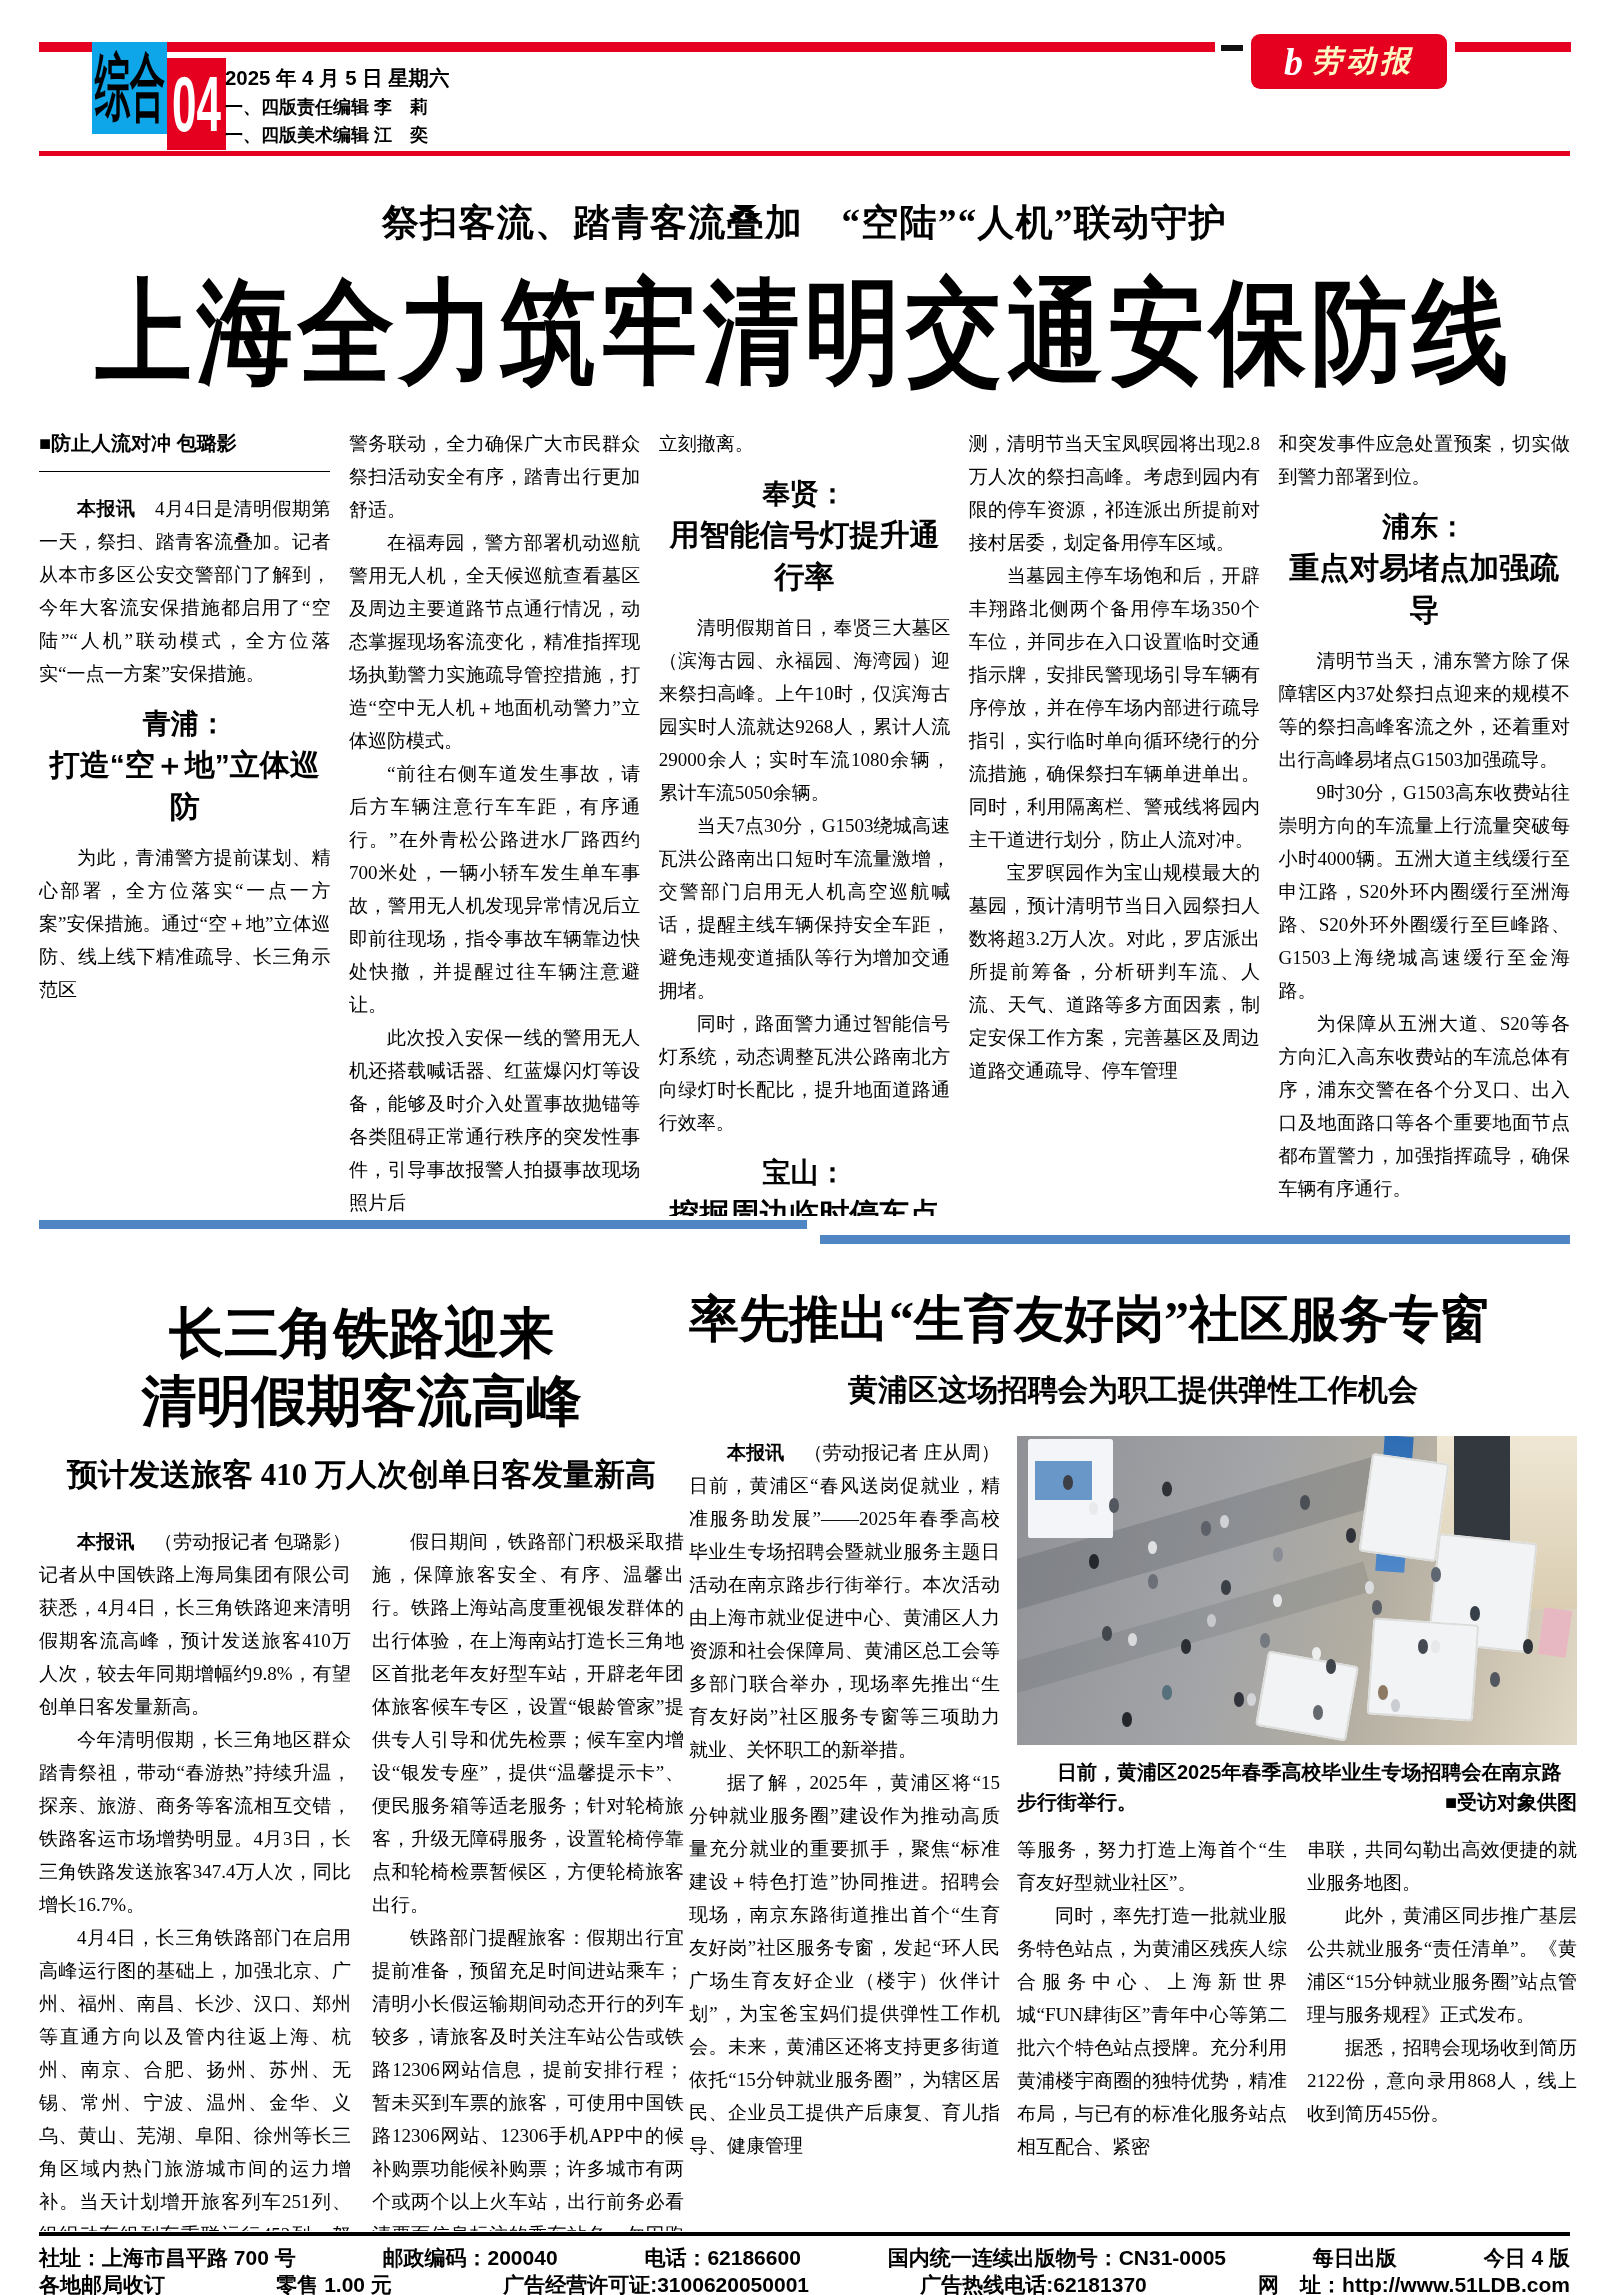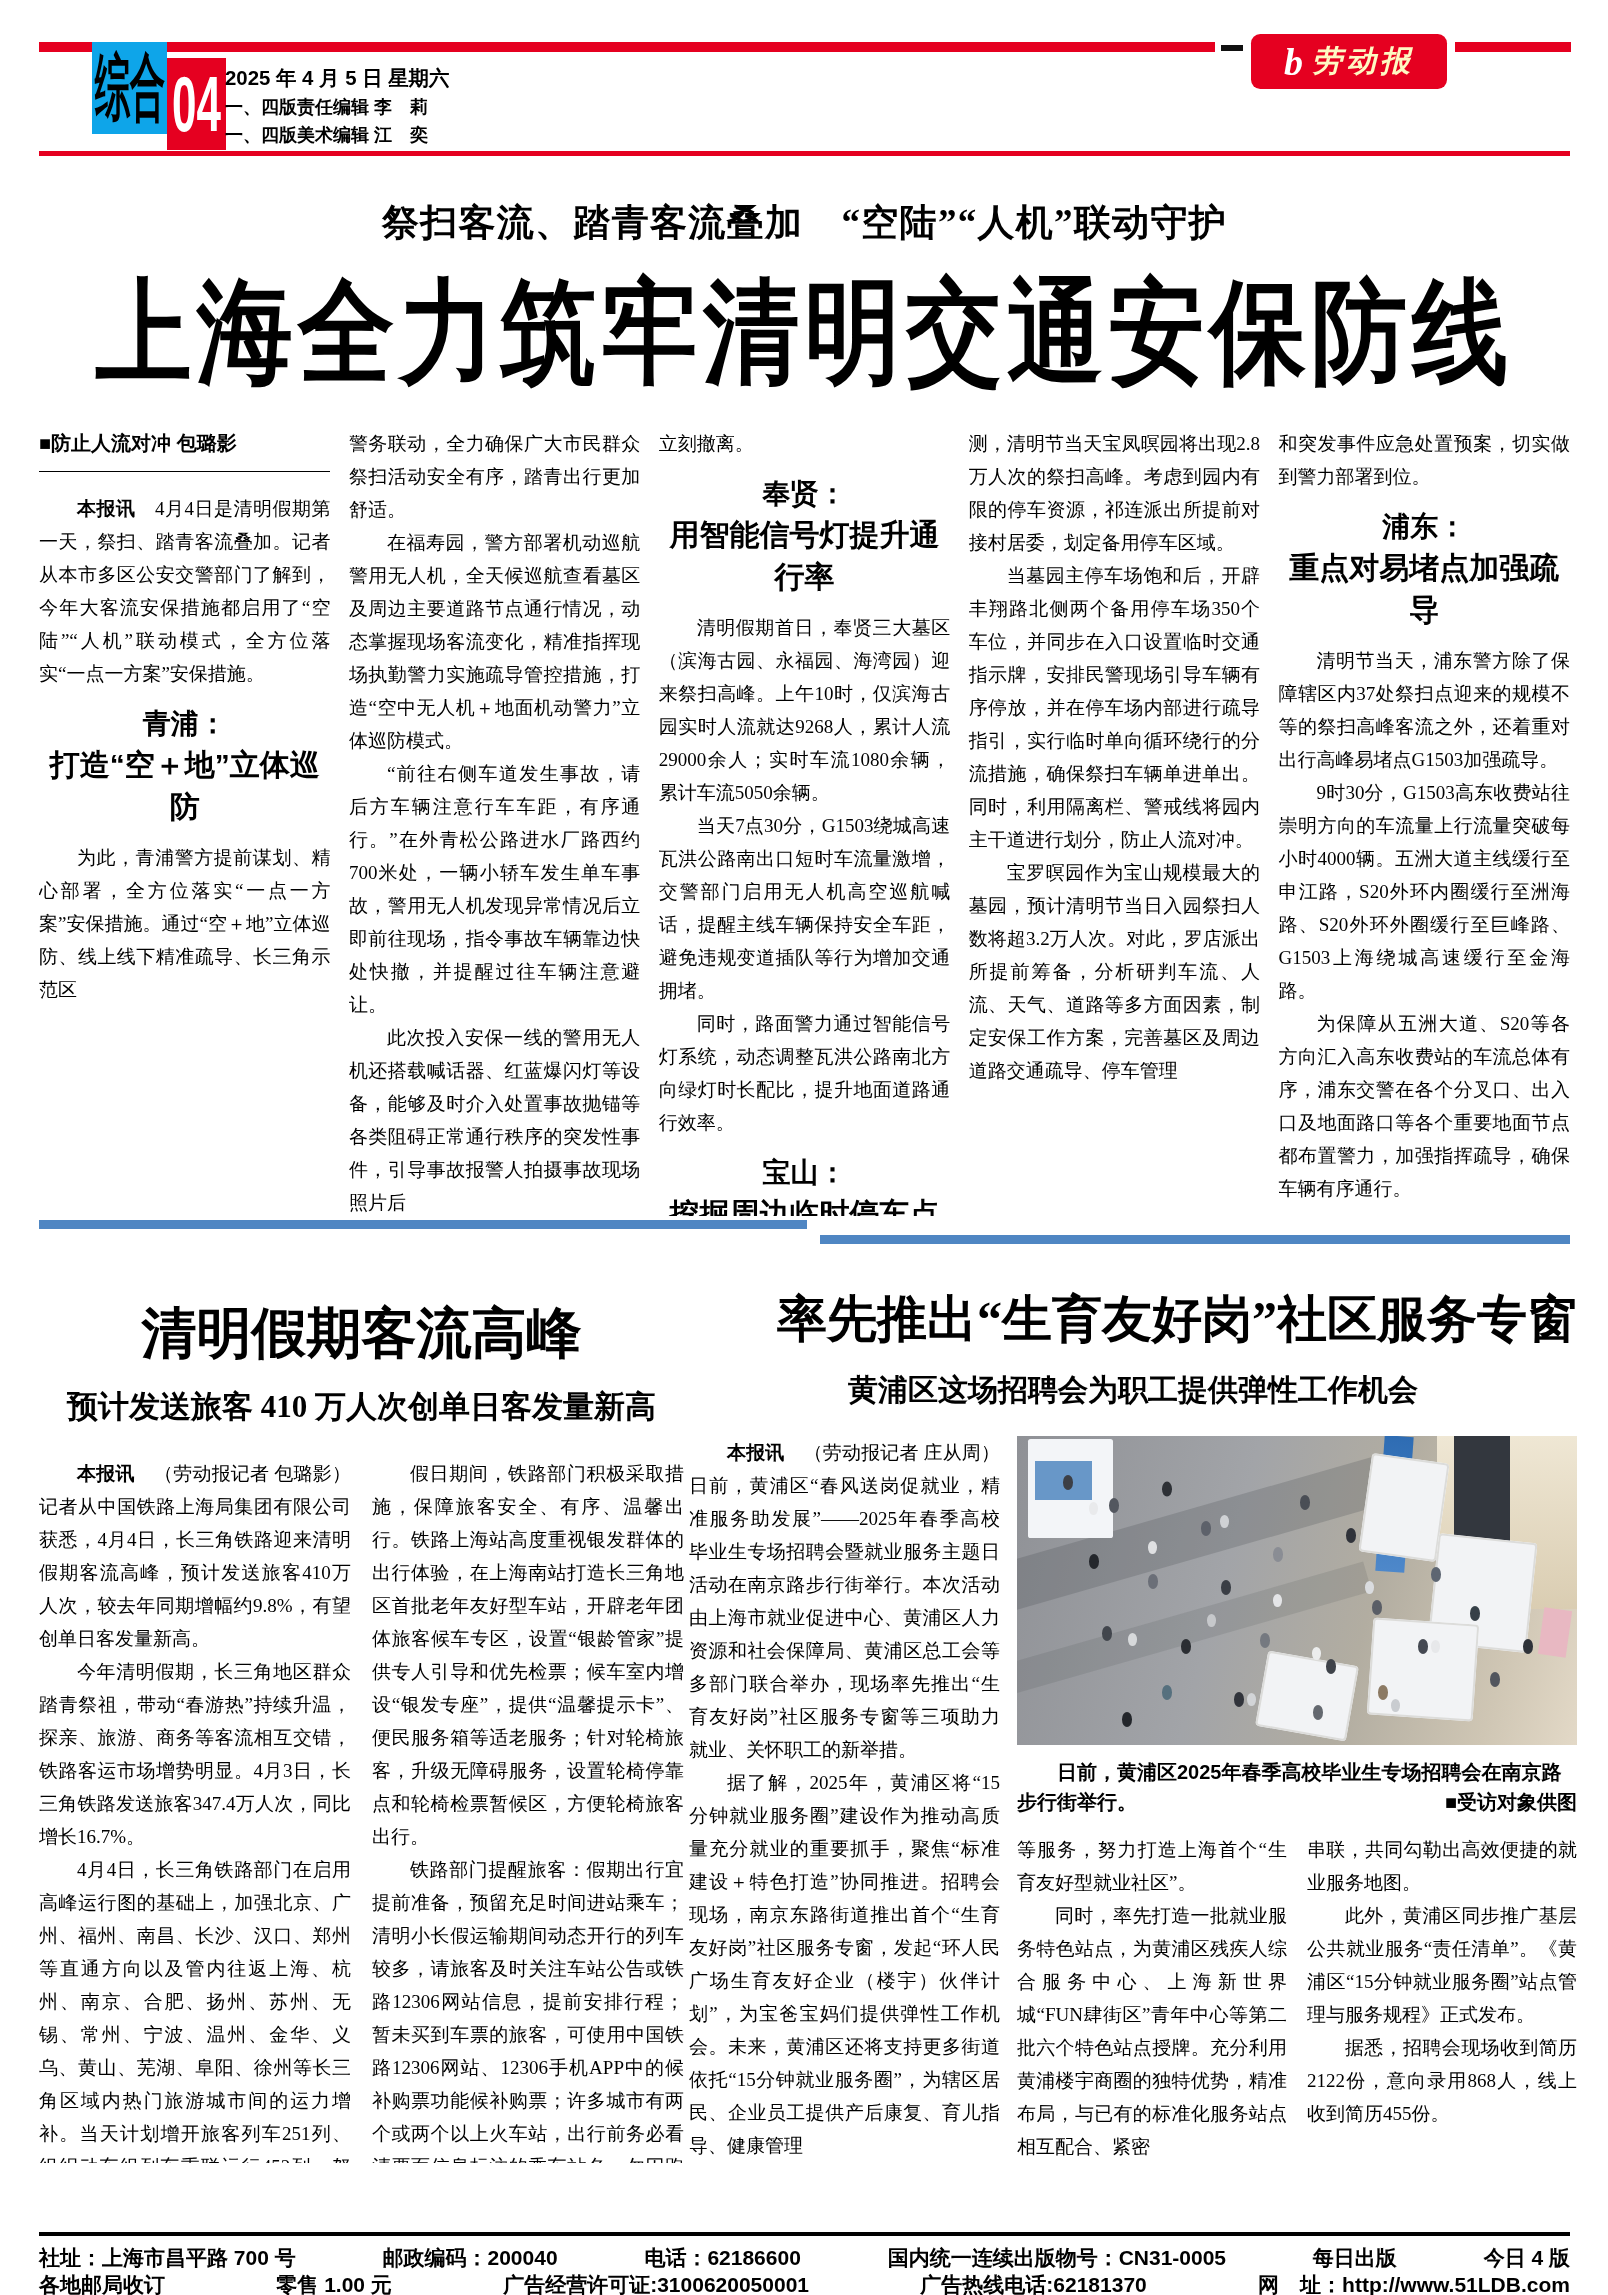--- a/index.html
+++ b/index.html
@@ -53,21 +53,21 @@
 
   
   .art2 { position:absolute; left:39px; top:1300px; width:645px; }
   .art2-t { text-align:center; font-weight:900; font-size:55px; line-height:68px; }
   .art2-s { text-align:center; font-weight:700; font-size:31px; margin-top:18.4px; }
   .art2cols { display:flex; gap:21px; margin-top:29px; height:706px; overflow:hidden; }
   .art2col { flex:1; font-size:19px; line-height:33px; text-align:justify; }
 
   
   .art3 { position:absolute; left:689px; top:1289px; width:888px; }
-  .art3-t { text-align:right; font-weight:900; font-size:50px; line-height:60px; }
+  .art3-t { text-align:left; font-weight:900; font-size:50px; line-height:60px; }
   .art3-s { text-align:center; font-weight:700; font-size:30px; margin-top:21px; }
   .art3row { display:flex; gap:17px; margin-top:25px; }
   .art3-colA { width:311px; height:796px; overflow:hidden; font-size:19px; line-height:33px; text-align:justify; }
   .art3-right { flex:1; }
   .photo { position:relative; width:100%; height:309px; overflow:hidden; background:#9b9da1; }
   .ph-base { position:absolute; inset:0;
              background:linear-gradient(105deg,#8f9196 0%,#a2a4a8 38%,#b2ada1 62%,#cfc6b4 85%,#e3d9c7 100%); }
   .ph-stripe { position:absolute; left:-8%; top:24%; width:78%; height:16%;
                background:rgba(66,68,74,.22); transform:rotate(-16deg); }
   .ph-stripe2 { position:absolute; left:-6%; top:58%; width:70%; height:10%;
@@ -179,20 +179,21 @@
       <p class="para">清明节当天，浦东警方除了保障辖区内37处祭扫点迎来的规模不等的祭扫高峰客流之外，还着重对出行高峰易堵点G1503加强疏导。</p>
       <p class="para">9时30分，G1503高东收费站往崇明方向的车流量上行流量突破每小时4000辆。五洲大道主线缓行至申江路，S20外环内圈缓行至洲海路、S20外环外圈缓行至巨峰路、G1503上海绕城高速缓行至金海路。</p>
       <p class="para">为保障从五洲大道、S20等各方向汇入高东收费站的车流总体有序，浦东交警在各个分叉口、出入口及地面路口等各个重要地面节点都布置警力，加强指挥疏导，确保车辆有序通行。</p>
     </div>
   </div>
 
   <div class="blue-left"></div>
   <div class="blue-right"></div>
 
   <div class="art2">
+    <div class="art2-t">长三角铁路迎来</div>
     <div class="art2-t">清明假期客流高峰</div>
     <div class="art2-s">预计发送旅客 410 万人次创单日客发量新高</div>
     <div class="art2cols">
       <div class="art2col">
         <p class="para"><span class="lead-bold">本报讯</span><span>　（劳动报记者 包璐影）记者从中国铁路上海局集团有限公司获悉，4月4日，长三角铁路迎来清明假期客流高峰，预计发送旅客410万人次，较去年同期增幅约9.8%，有望创单日客发量新高。</span></p>
         <p class="para">今年清明假期，长三角地区群众踏青祭祖，带动“春游热”持续升温，探亲、旅游、商务等客流相互交错，铁路客运市场增势明显。4月3日，长三角铁路发送旅客347.4万人次，同比增长16.7%。</p>
         <p class="para">4月4日，长三角铁路部门在启用高峰运行图的基础上，加强北京、广州、福州、南昌、长沙、汉口、郑州等直通方向以及管内往返上海、杭州、南京、合肥、扬州、苏州、无锡、常州、宁波、温州、金华、义乌、黄山、芜湖、阜阳、徐州等长三角区域内热门旅游城市间的运力增补。当天计划增开旅客列车251列、组织动车组列车重联运行452列，努力满足旅客乘车出行需求。</p>
       </div>
       <div class="art2col">
         <p class="para">假日期间，铁路部门积极采取措施，保障旅客安全、有序、温馨出行。铁路上海站高度重视银发群体的出行体验，在上海南站打造长三角地区首批老年友好型车站，开辟老年团体旅客候车专区，设置“银龄管家”提供专人引导和优先检票；候车室内增设“银发专座”，提供“温馨提示卡”、便民服务箱等适老服务；针对轮椅旅客，升级无障碍服务，设置轮椅停靠点和轮椅检票暂候区，方便轮椅旅客出行。</p>

